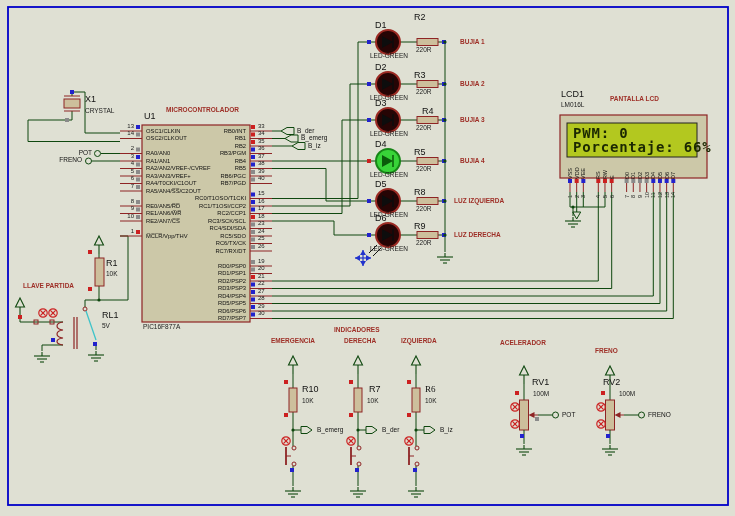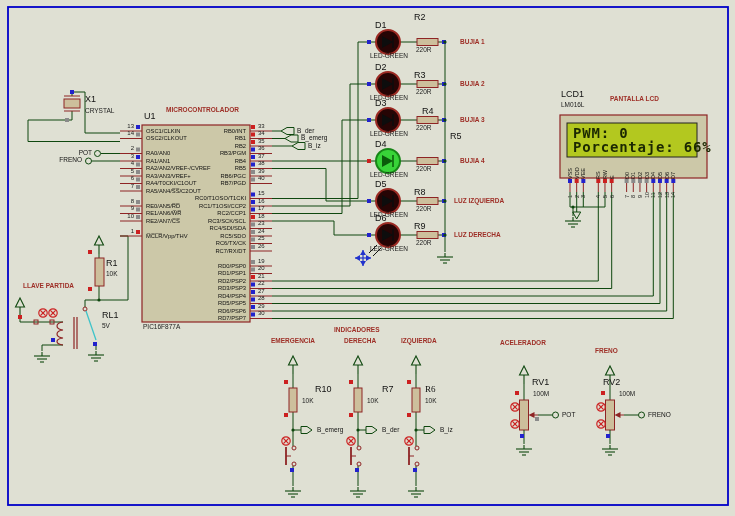--- a/index.html
+++ b/index.html
@@ -497,21 +497,21 @@
     <div class="t ref" style="left: 414px; top: 71px;">R3</div>
     <div class="t val" style="left: 416px; top: 88px;">220R</div>
     <div class="t red" style="left: 460px; top: 80px;">BUJIA 2</div>
     <div class="t ref" style="left: 375px; top: 99px;">D3</div>
     <div class="t val" style="left: 370px; top: 130px;">LED-GREEN</div>
     <div class="t ref" style="left: 414px; top: 107px; padding-left: 8px;">R4</div>
     <div class="t val" style="left: 416px; top: 124px;">220R</div>
     <div class="t red" style="left: 460px; top: 116px;">BUJIA 3</div>
     <div class="t ref" style="left: 375px; top: 140px;">D4</div>
     <div class="t val" style="left: 370px; top: 171px;">LED-GREEN</div>
-    <div class="t ref" style="left: 414px; top: 132px; margin-left: 36px;">R5</div>
+    <div class="t ref" style="left: 414px; top: 148px;">R5</div>
     <div class="t val" style="left: 416px; top: 165px;">220R</div>
     <div class="t red" style="left: 460px; top: 157px;">BUJIA 4</div>
     <div class="t ref" style="left: 375px; top: 180px;">D5</div>
     <div class="t val" style="left: 370px; top: 211px;">LED-GREEN</div>
     <div class="t ref" style="left: 414px; top: 188px;">R8</div>
     <div class="t val" style="left: 416px; top: 205px;">220R</div>
     <div class="t red" style="left: 454px; top: 197px;">LUZ IZQUIERDA</div>
     <div class="t ref" style="left: 375px; top: 214px;">D6</div>
     <div class="t val" style="left: 370px; top: 245px;">LED-GREEN</div>
     <div class="t ref" style="left: 414px; top: 222px;">R9</div>
@@ -539,25 +539,25 @@
     <div class="t rnum" style="left: 639.63px; top: 184px;">10</div>
     <div class="t rpin" style="left: 640.3px; top: 153px;">D4</div>
     <div class="t rnum" style="left: 646.3px; top: 184px;">11</div>
     <div class="t rpin" style="left: 646.97px; top: 153px;">D5</div>
     <div class="t rnum" style="left: 652.97px; top: 184px;">12</div>
     <div class="t rpin" style="left: 653.64px; top: 153px;">D6</div>
     <div class="t rnum" style="left: 659.64px; top: 184px;">13</div>
     <div class="t rpin" style="left: 660.31px; top: 153px;">D7</div>
     <div class="t rnum" style="left: 666.31px; top: 184px;">14</div>
     <div class="t red" style="left: 271px; top: 337px;">EMERGENCIA</div>
-    <div class="t ref" style="left: 302px; top: 385px; margin-left: 13px;">R10</div>
+    <div class="t ref" style="left: 302px; top: 385px;">R10</div>
     <div class="t val" style="left: 302px; top: 397px;">10K</div>
     <div class="t lab" style="left: 317px; top: 426px;">B_emerg</div>
     <div class="t red" style="left: 344px; top: 337px;">DERECHA</div>
-    <div class="t ref" style="left: 382px; top: 385px;">R7</div>
+    <div class="t ref" style="left: 369px; top: 385px;">R7</div>
     <div class="t val" style="left: 367px; top: 397px;">10K</div>
     <div class="t lab" style="left: 382px; top: 426px;">B_der</div>
     <div class="t red" style="left: 401px; top: 337px;">IZQUIERDA</div>
     <div class="t ref" style="left: 425px; top: 385px; font-family: Liberation Serif, serif;">R6</div>
     <div class="t val" style="left: 425px; top: 397px;">10K</div>
     <div class="t lab" style="left: 440px; top: 426px;">B_iz</div>
     <div class="t red" style="left: 500px; top: 339px;">ACELERADOR</div>
     <div class="t ref" style="left: 532px; top: 378px;">RV1</div>
     <div class="t val" style="left: 533px; top: 390px;">100M</div>
     <div class="t lab" style="left: 562px; top: 411px;">POT</div>

